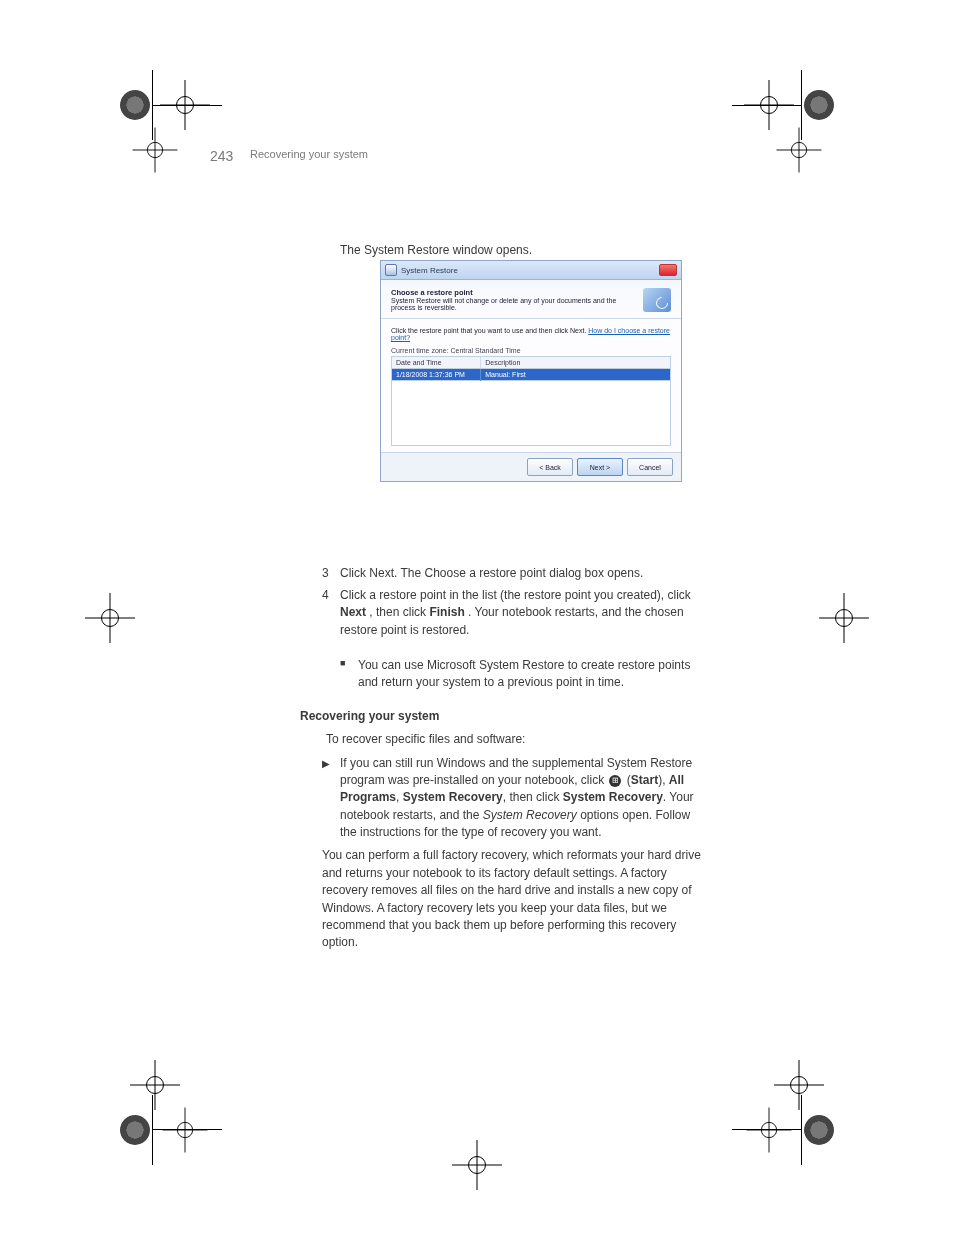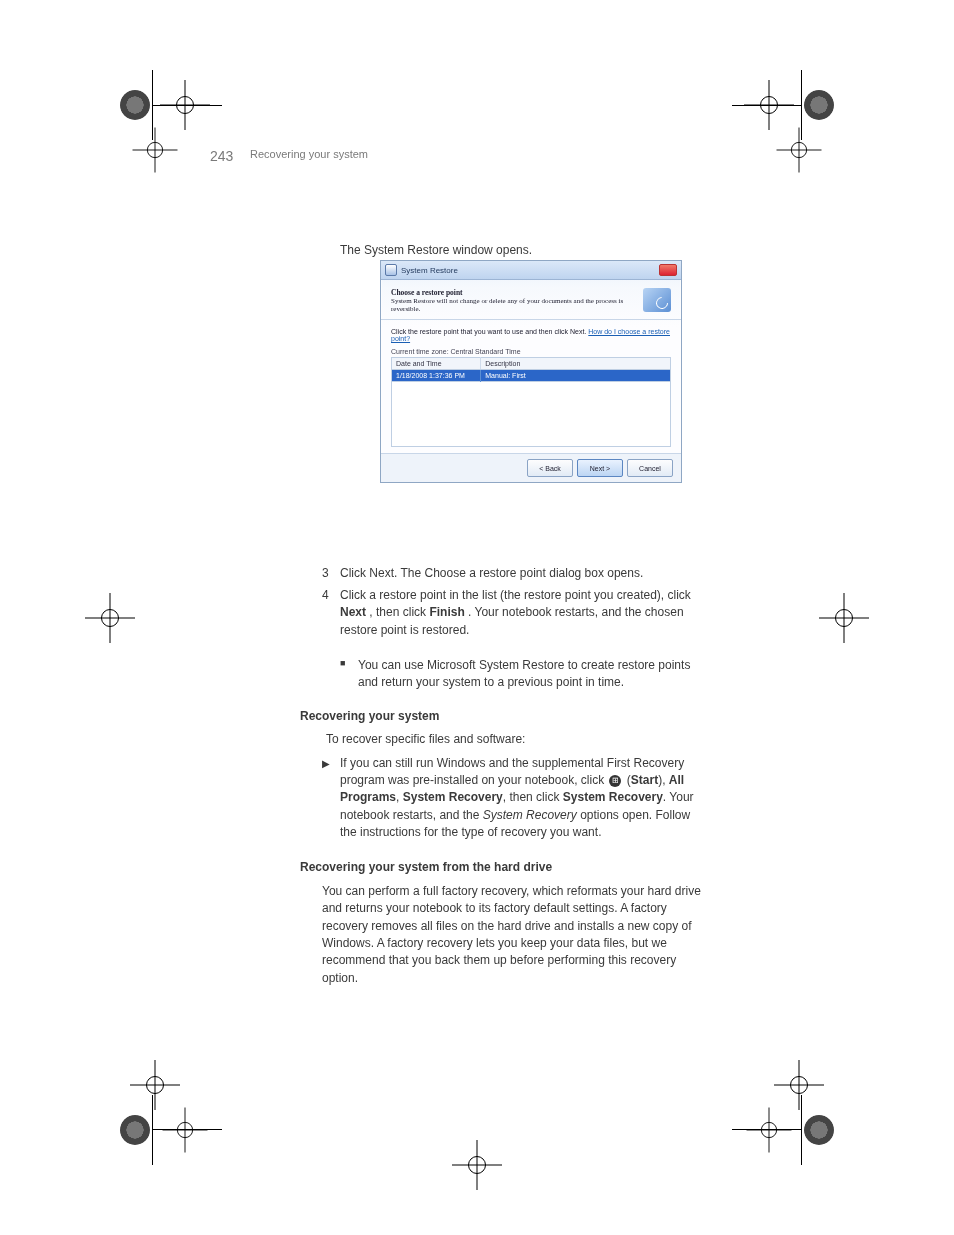--- a/index.html
+++ b/index.html
@@ -27,21 +27,21 @@
 
   
   .dialog{position:absolute;left:380px;top:260px;width:300px;border:1px solid #8fa7c4;background:linear-gradient(#eaf1fb,#f6f9fd 12%,#fdfdff 30%,#fdfdff);box-shadow:0 0 0 1px rgba(255,255,255,.6) inset;font-size:7px;color:#223;}
   .dialog .titlebar{height:18px;background:linear-gradient(#dbe8f8,#bfd4ef);display:flex;align-items:center;padding:0 4px;border-bottom:1px solid #9cb4d4;}
   .dialog .titlebar .ticon{width:10px;height:10px;border:1px solid #5b7aa9;border-radius:2px;margin-right:4px;background:linear-gradient(#fff,#a8c2e6);}
   .dialog .titlebar .ttext{font-size:8px;color:#243b5e;flex:1;}
   .dialog .titlebar .wbtn{width:16px;height:10px;margin-left:2px;border:1px solid #6b89b4;border-radius:2px;background:linear-gradient(#f3f7fd,#cddbef);}
   .dialog .titlebar .wbtn.close{background:linear-gradient(#f07a6a,#d23);border-color:#b33;}
   .dialog .body{padding:8px 10px 6px 10px;}
   .dialog .hrow{display:flex;align-items:flex-start;margin-bottom:6px;}
-  .dialog .hrow .ht{flex:1;font-family:Liberation Serif, serif;}
+  .dialog .hrow .ht{flex:1;}
   .dialog .hrow .ht b{font-size:7.5px;}
   .dialog .hrow .hicon{width:28px;height:24px;background:linear-gradient(135deg,#b8d4f4,#5b8fd4);border-radius:3px;margin-left:6px;position:relative;}
   .dialog .hrow .hicon:after{content:"";position:absolute;right:3px;bottom:3px;width:10px;height:10px;border:1.5px solid #fff;border-radius:50%;border-top-color:transparent;transform:rotate(40deg);}
   .dialog .divider{height:1px;background:#c8d6e8;margin:4px -10px 8px -10px;}
   .dialog .instr{margin-bottom:6px;}
   .dialog .instr a{color:#1a5fb4;text-decoration:underline;cursor:pointer;}
   .dialog .tz{margin:6px 0 2px 0;color:#445;}
   .dialog table{width:100%;border:1px solid #bfcfe3;border-collapse:collapse;font-size:7px;}
   .dialog table th{background:#f1f5fb;border-bottom:1px solid #bfcfe3;text-align:left;padding:2px 4px;font-weight:400;color:#334;}
   .dialog table th+th{border-left:1px solid #d0dcec;}
@@ -188,23 +188,22 @@
       <div class="num" style="font-size:9px;">■</div>
       <div class="txt">You can use Microsoft System Restore to create restore points and return your system to a previous point in time.</div>
     </div>
 
     <div class="h3" style="margin-left:90px;">Recovering your system</div>
     <div class="para" style="margin-left:116px;">To recover specific files and software:</div>
 
     <div class="arrow-step" style="margin-left:112px;">
       <div class="arr">▶</div>
       <div class="txt">
-        <span>If you can still run Windows and the supplemental First Recovery program was pre-installed on your notebook, click </span>
+        <span>If you can still run Windows and the supplemental System Restore program was pre-installed on your notebook, click </span>
         <span class="winlogo">⊞</span>
         <span> (<span class="inline-strong">Start</span>), <span class="inline-strong">All Programs</span>, <span class="inline-strong">System Recovery</span>, then click <span class="inline-strong">System Recovery</span>. Your notebook restarts, and the <i>System Recovery</i> options open. Follow the instructions for the type of recovery you want.</span>
       </div>
     </div>
 
-    <div class="h3" style="margin-left:90px;margin-top:18px;">Recovering your system from the hard drive</div>
     <div class="para" style="margin-left:112px;">You can perform a full factory recovery, which reformats your hard drive and returns your notebook to its factory default settings. A factory recovery removes all files on the hard drive and installs a new copy of Windows. A factory recovery lets you keep your data files, but we recommend that you back them up before performing this recovery option.</div>
   </div>
 
 </div>
 
 </body></html>

